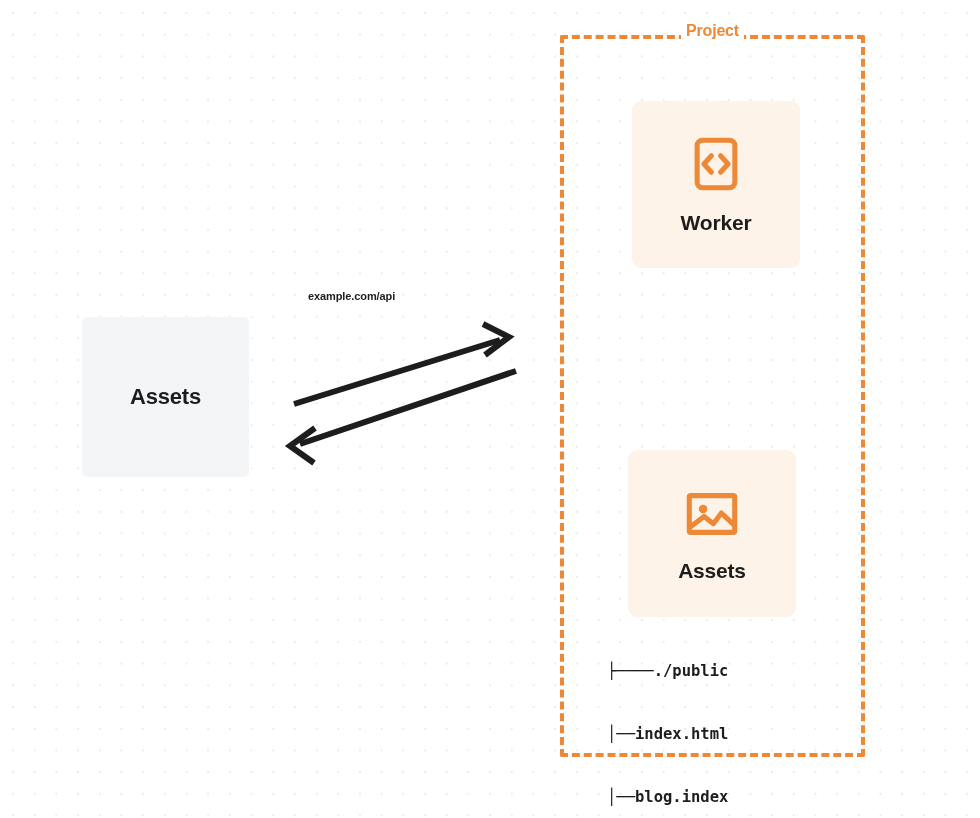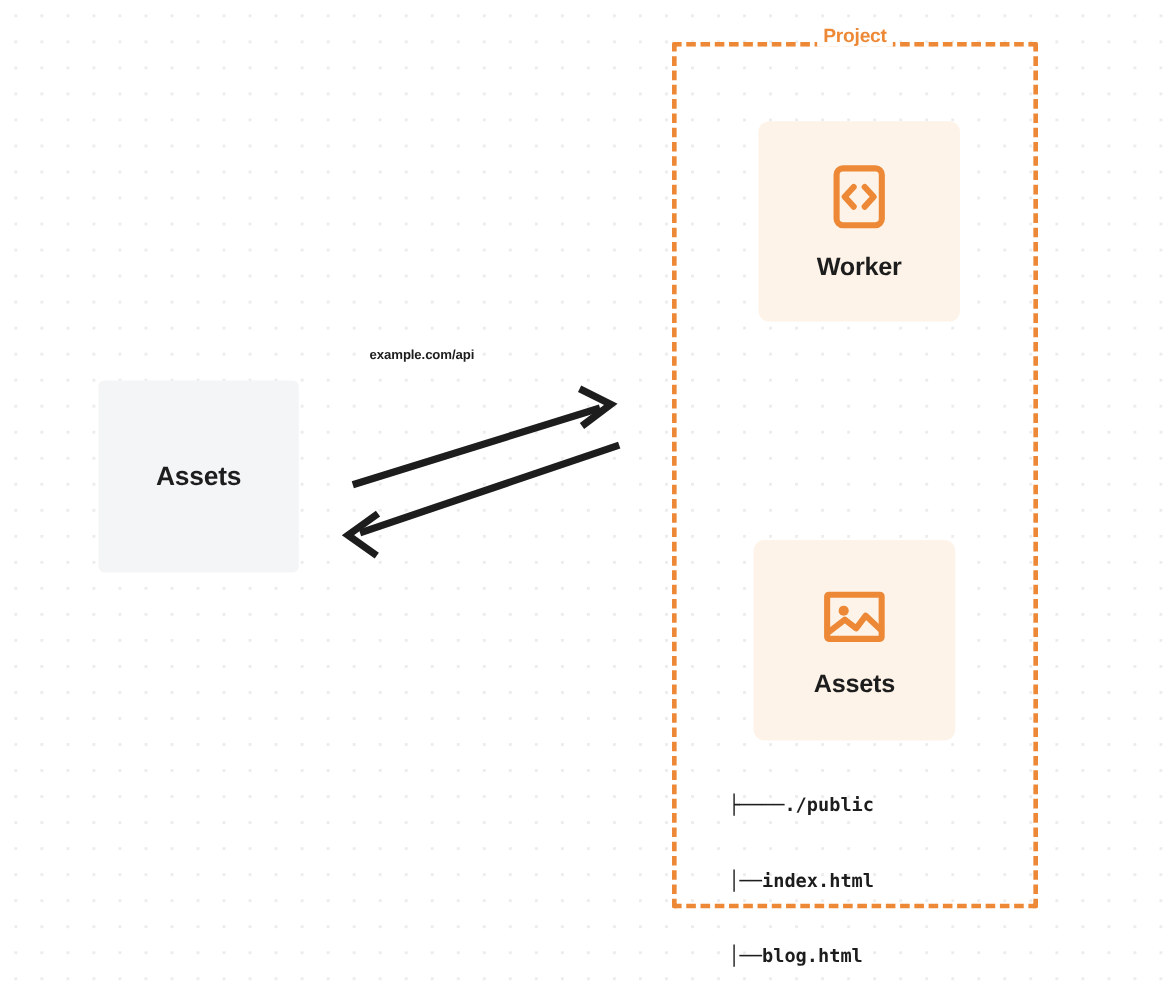--- a/index.html
+++ b/index.html
@@ -183,17 +183,17 @@
       <rect x="2.6" y="4.4" width="18.8" height="15.2" rx="0.6" ry="0.6" fill="none" stroke="#ed8936" stroke-width="2.1"></rect>
       <circle cx="8.3" cy="9.9" r="1.75" fill="#ed8936"></circle>
       <polyline points="3.0,17.4 8.7,13.0 12.6,16.0 15.9,11.6 21.2,16.6" fill="none" stroke="#ed8936" stroke-width="2.1" stroke-linecap="round" stroke-linejoin="round"></polyline>
     </svg>
     <span class="service-label">Assets</span>
   </div>
 
   <div id="file-tree">
     <span class="tree-row"><span>├────</span><span>./public</span></span>
     <span class="tree-row indented"><span>│──</span><span>index.html</span></span>
-    <span class="tree-row indented"><span>│──</span><span>blog.html</span></span>
+    <span class="tree-row indented"><span>│──</span><span>blog.index</span></span>
     
   </div>
 
 </div>
 
 </body></html>

